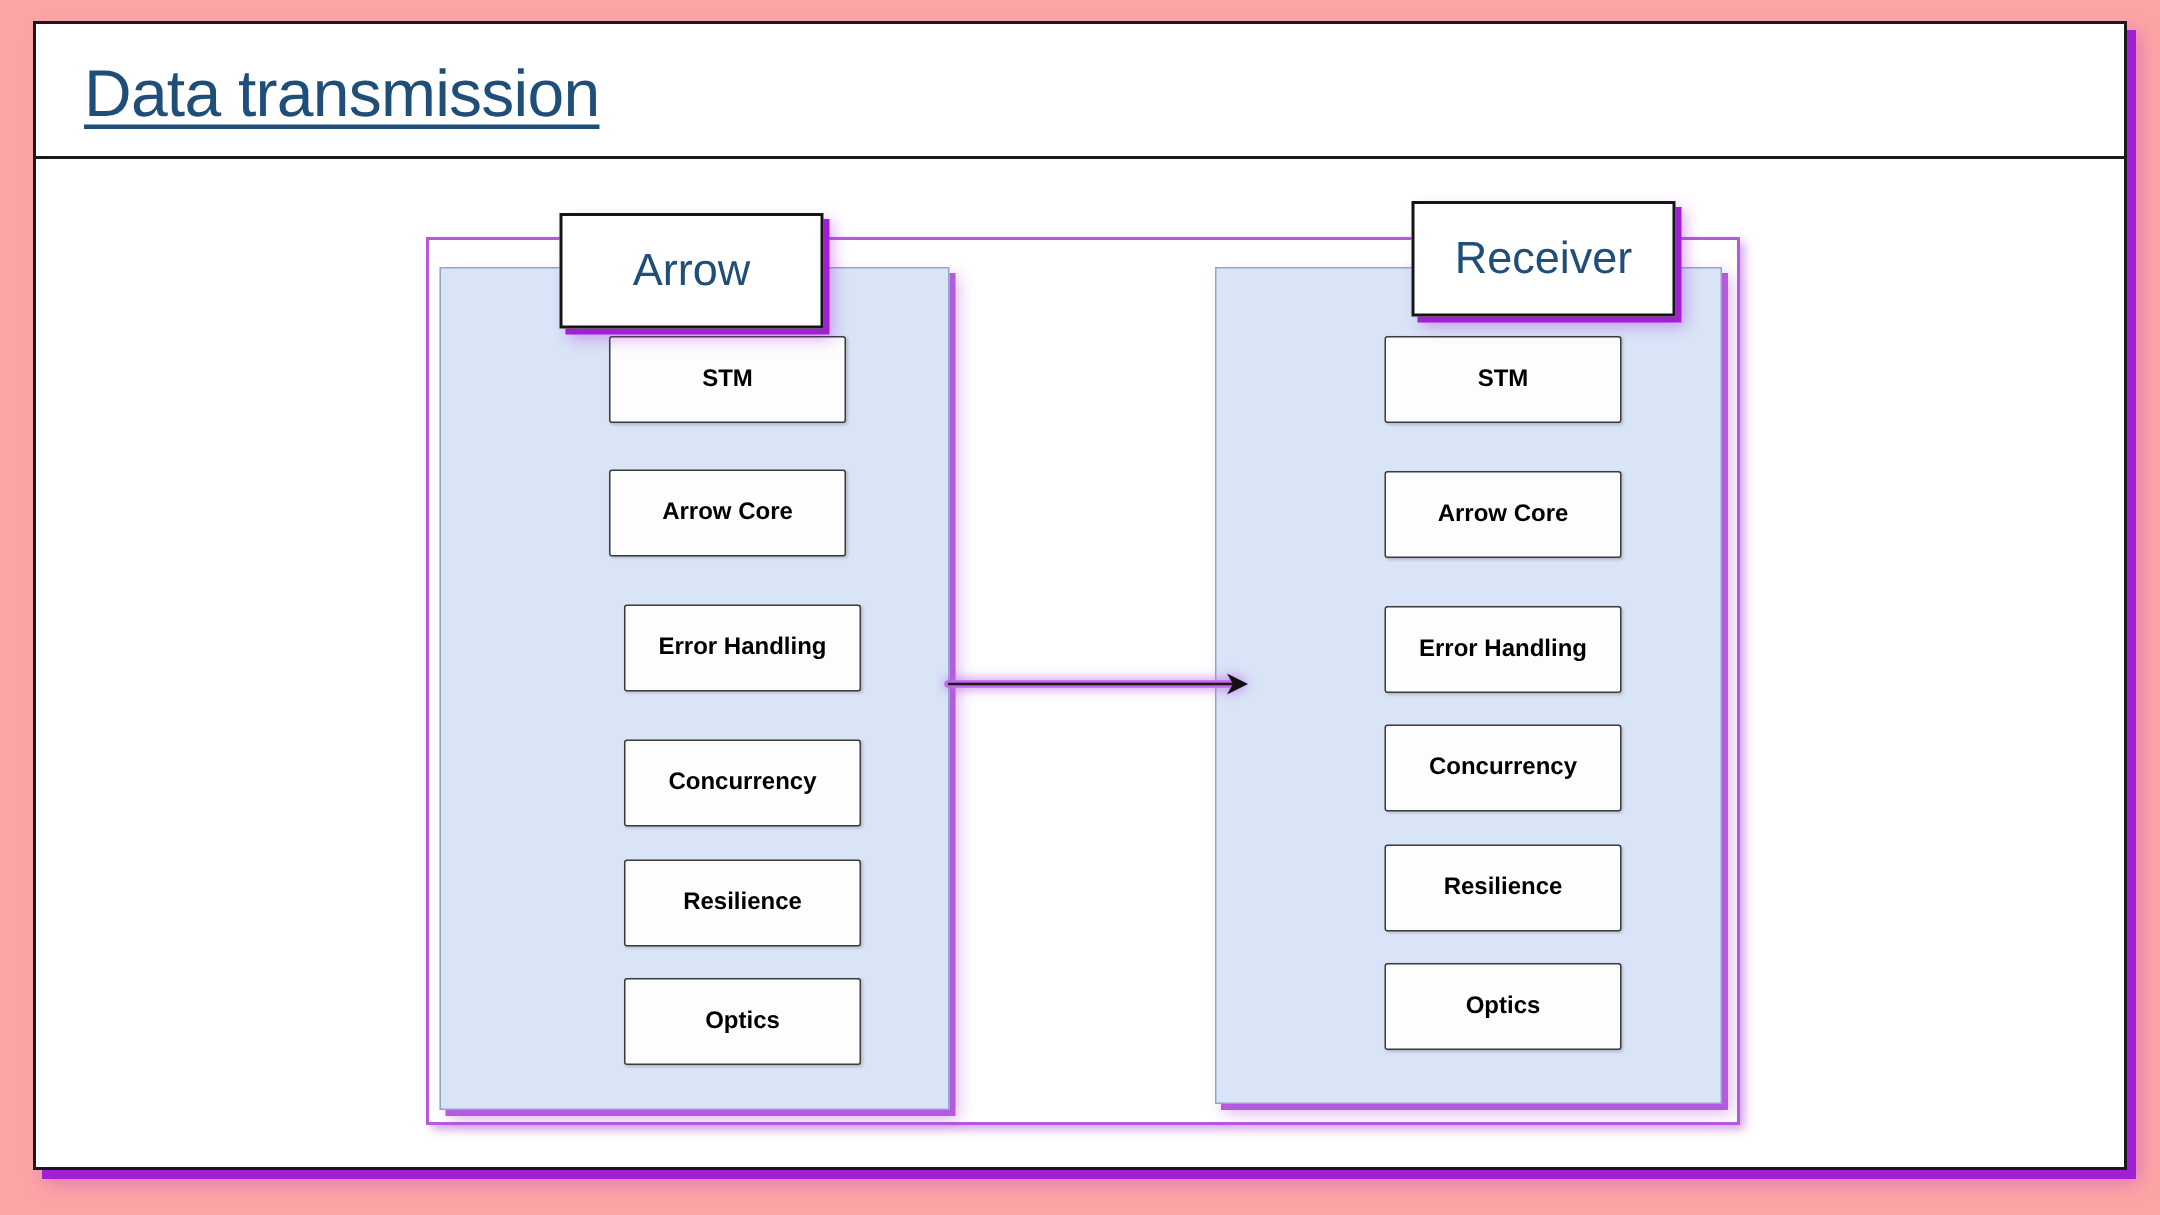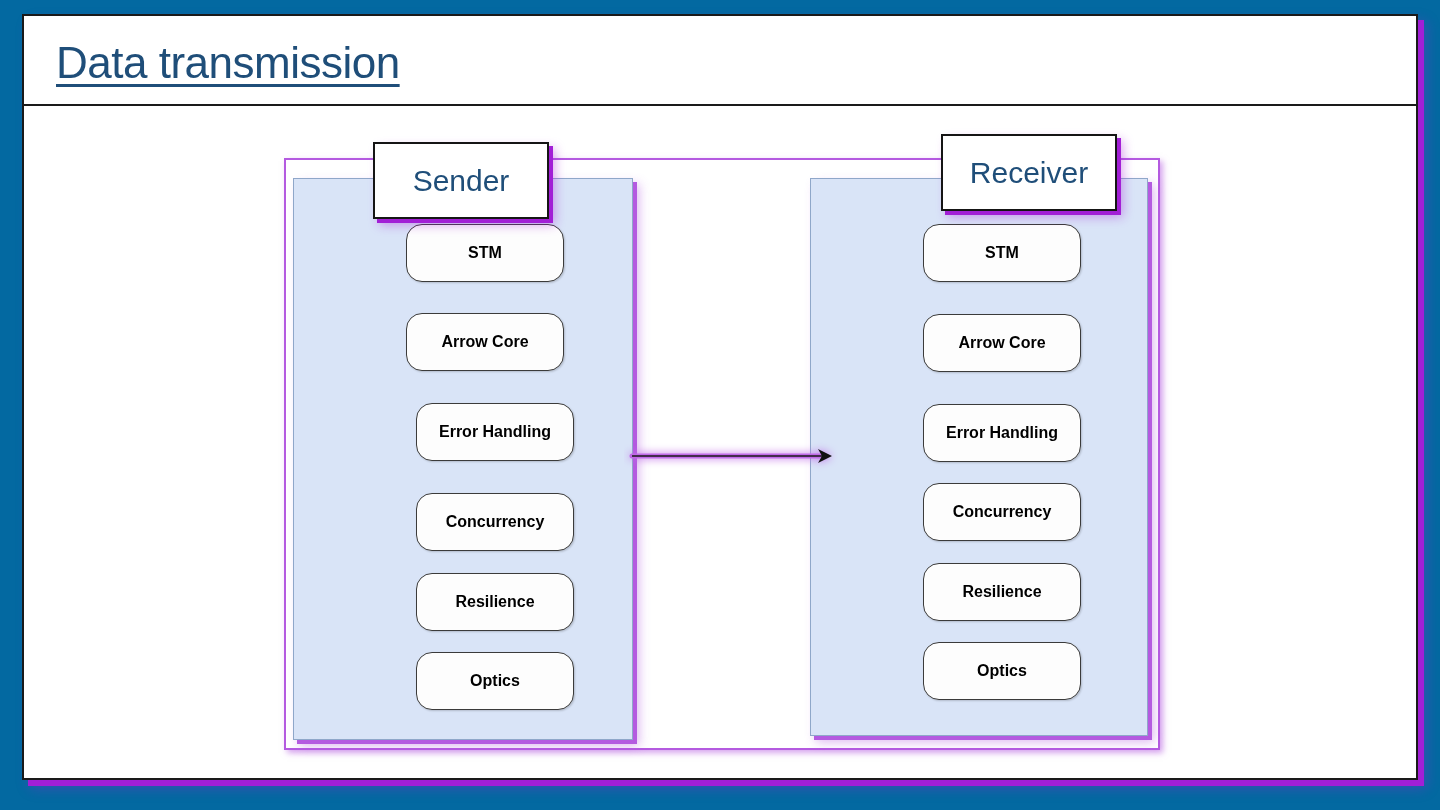--- a/index.html
+++ b/index.html
@@ -10,21 +10,21 @@
   }
   body {
     font-family: "Liberation Sans", sans-serif;
   }
 
   
   #slide {
     position: relative;
     width: 1440px;
     height: 810px;
-    background: #0369a1;          
+    background: #fca5a5;          
     overflow: hidden;
   }
 
   
   #card {
     position: absolute;
     left: 22px;
     top: 14px;
     width: 1396px;
     height: 766px;
@@ -108,21 +108,21 @@
     z-index: 5;
   }
   #sender-label   { left: 349px; top: 36px; width: 176px; height: 77px; }
   #receiver-label { left: 870px; top: 28px; width: 176px; height: 77px; margin-left: 47px; }
 
   
   .chip {
     position: absolute;
     background: #fdfdfd;
     border: 1px solid #3b3b3b;
-    border-radius: 16px;
+    border-radius: 2px;
     box-sizing: border-box;
     display: flex;
     align-items: center;
     justify-content: center;
     font-size: 16px;
     font-weight: bold;
     color: #000000;
     white-space: nowrap;
     box-shadow: 1px 1px 2px rgba(0,0,0,0.18);
   }
@@ -151,21 +151,21 @@
     <div id="title-band">
       <div id="page-title">Data transmission</div>
     </div>
 
     <div id="diagram">
 
       <div id="outer-frame" class="purple-frame"></div>
 
       <div id="sender-panel" class="panel"></div>
 
-      <div id="sender-label" class="group-label">Sender</div>
+      <div id="sender-label" class="group-label">Arrow</div>
 
       <div class="chip" style="left:382px; top:118px; width:158px; height:58px;">STM</div>
 
       <div class="chip" style="left:382px; top:207px; width:158px; height:58px;">Arrow Core</div>
 
       <div class="chip" style="left:392px; top:297px; width:158px; height:58px;">Error Handling</div>
 
       <div class="chip" style="left:392px; top:387px; width:158px; height:58px;">Concurrency</div>
 
       <div class="chip" style="left:392px; top:467px; width:158px; height:58px;">Resilience</div>

